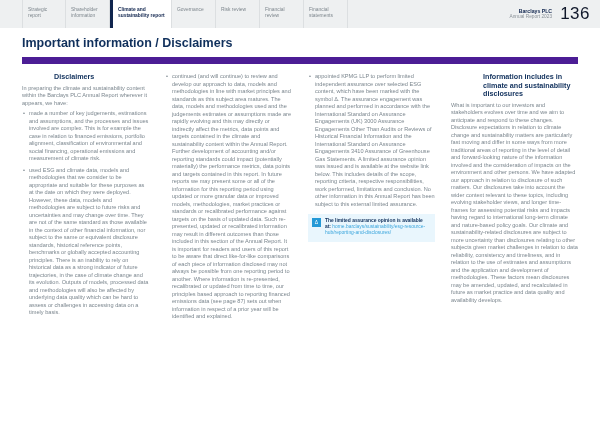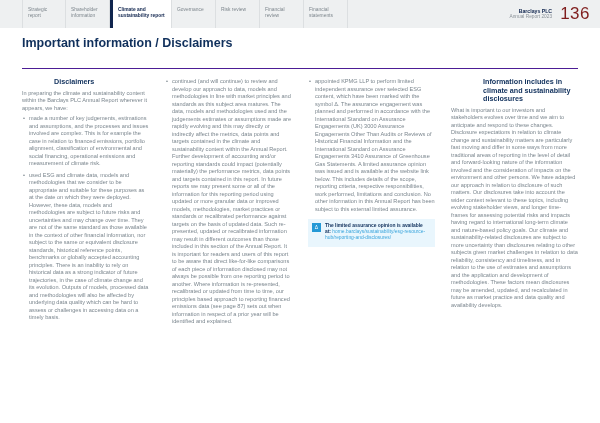--- a/index.html
+++ b/index.html
@@ -13,24 +13,24 @@
   .tab { position:relative; width:44px; padding:7px 4px 0 5px;
          font-size:4.9px; line-height:6px; color:#7d868d;
          border-right:1px solid #dcdfe1; cursor:pointer; }
   .tab:first-child { border-left:1px solid #dcdfe1; }
   .tab.active { width:62px; background:#ffffff; border-left:3px solid #10254e;
                 color:#10254e; font-weight:bold; border-right:1px solid #dcdfe1; }
   .brand { margin-left:auto; display:flex; align-items:center; padding-right:10px; }
   .brand-txt { text-align:right; margin-right:8px; }
   .brand-l1 { font-size:5.2px; font-weight:bold; color:#10254e; line-height:6px; }
   .brand-l2 { font-size:4.8px; color:#8a9198; line-height:6px; }
-  .pageno { font-size:17px; color:#7f1d1d; letter-spacing:0.5px; }
+  .pageno { font-size:17px; color:#0f172a; letter-spacing:0.5px; }
 
   
-  .title-wrap { margin:8px 22px 0 22px; padding-bottom:18px; border-bottom:1px solid #4c1d95; }
+  .title-wrap { margin:8px 22px 0 22px; padding-bottom:7px; border-bottom:7px solid #4c1d95; }
   .page-title { font-size:12.5px; font-weight:bold; color:#10305c; }
 
   
   .cols { display:flex; gap:16px; margin:9px 22px 0 22px; }
   .col { width:127px; flex:0 0 127px; font-size:5.6px; line-height:7.5px; color:#7b868e; }
   .col-heading { font-size:7.2px; line-height:8.5px; font-weight:bold; color:#10305c; margin-bottom:3px;padding-left:32px; }
   .intro { margin-bottom:3px; }
   .bullets { list-style:none; }
   .bullets li { position:relative; padding-left:7px; margin-bottom:4px; }
   .bullets li::before { content:"•"; position:absolute; left:1px; top:0; color:#7b868e; }

